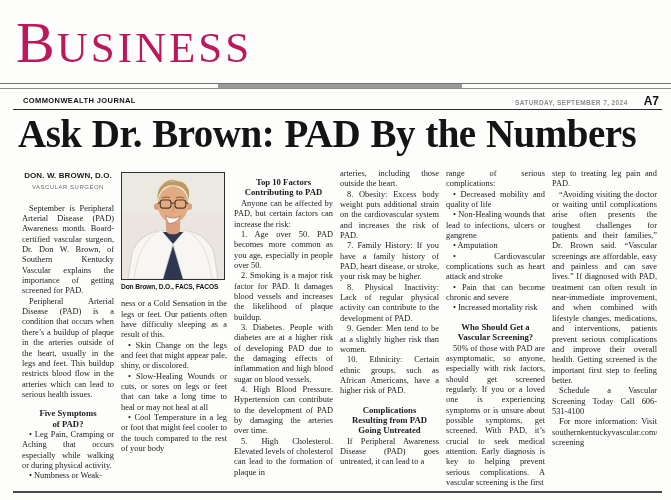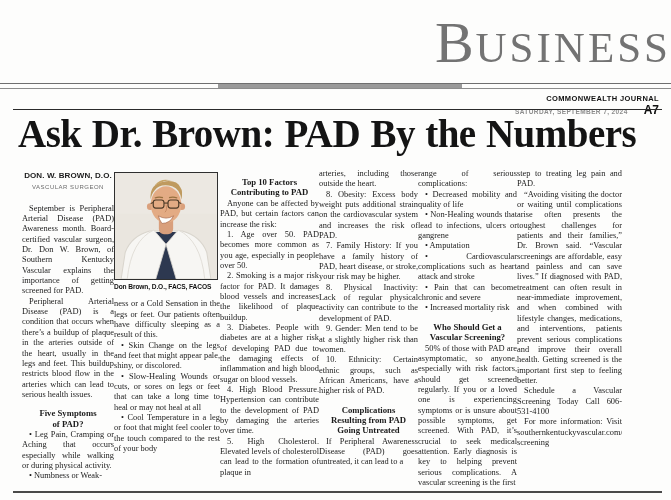--- a/index.html
+++ b/index.html
@@ -3,54 +3,53 @@
 <meta charset="utf-8">
 <style>
   html,body{margin:0;padding:0;background:#e8e8e8;}
   .page{
     position:relative;width:671px;height:500px;margin:0 auto;
     background:#fdfdfc;color:#1b1b1b;overflow:hidden;
     font-family:"Liberation Serif",serif;
   }
   
   .masthead-title{
-    position:absolute;top:4px;left:16px;right:0;text-align:right;
-    font-family:"Liberation Serif",serif;color:#737373;line-height:78px;height:78px;
+    position:absolute;top:4px;left:16px;right:0;text-align:left;
+    font-family:"Liberation Serif",serif;color:#be185d;line-height:78px;height:78px;
   }
   .masthead-title .big-b{font-size:58px;letter-spacing:2px;}
   .masthead-title .rest{font-size:43px;letter-spacing:3px;}
   .double-rule{
     position:absolute;top:83px;left:0;right:0;height:4px;
     border-top:1px solid #6f6f6f;border-bottom:1px solid #8c8c8c;
   }
   .double-rule .center-bar{
     position:absolute;top:0;left:218px;width:244px;height:4px;background:#9a9a9a;
   }
   .header-row{
     position:absolute;top:94px;left:23px;right:12px;height:13px;
-    display:flex;justify-content:space-between;align-items:flex-end;
+    display:flex;justify-content:space-between;align-items:center;
     font-family:"Liberation Sans",sans-serif;
-    flex-direction:column;
   }
   .publication{font-size:7.5px;font-weight:bold;letter-spacing:.4px;color:#111;}
   .header-right{display:flex;align-items:baseline;gap:16px;}
   .issue-date{font-size:6.5px;font-weight:bold;letter-spacing:.4px;color:#8d8d8d;}
   .page-number{font-size:12px;font-weight:bold;color:#111;}
   .thin-rule{position:absolute;top:109px;left:13px;right:9px;height:1px;background:#2b2b2b;}
   
   .headline{
     position:absolute;top:112px;left:18px;right:8px;
     font-size:39px;line-height:1.12;font-weight:bold;margin:0;
     letter-spacing:-0.5px;word-spacing:1px;color:#141414;white-space:nowrap;
   }
   
   .columns{
     position:absolute;top:169px;left:22px;
     display:grid;grid-template-columns:92px 106px 99px 99px 99px 105px;
-    height:318px;
+    column-gap:7px;height:318px;
   }
   .col{overflow:hidden;font-size:8.4px;line-height:10.35px;text-align:justify;}
   .blk{margin:0;}
   .para{text-indent:7px;}
   .cont{text-indent:0;}
   .bullet{text-indent:7px;}
   .heading{
     font-weight:bold;text-align:center;white-space:pre-line;
     font-size:8.7px;line-height:10.4px;margin:8px 0 1px;text-indent:0;
   }

